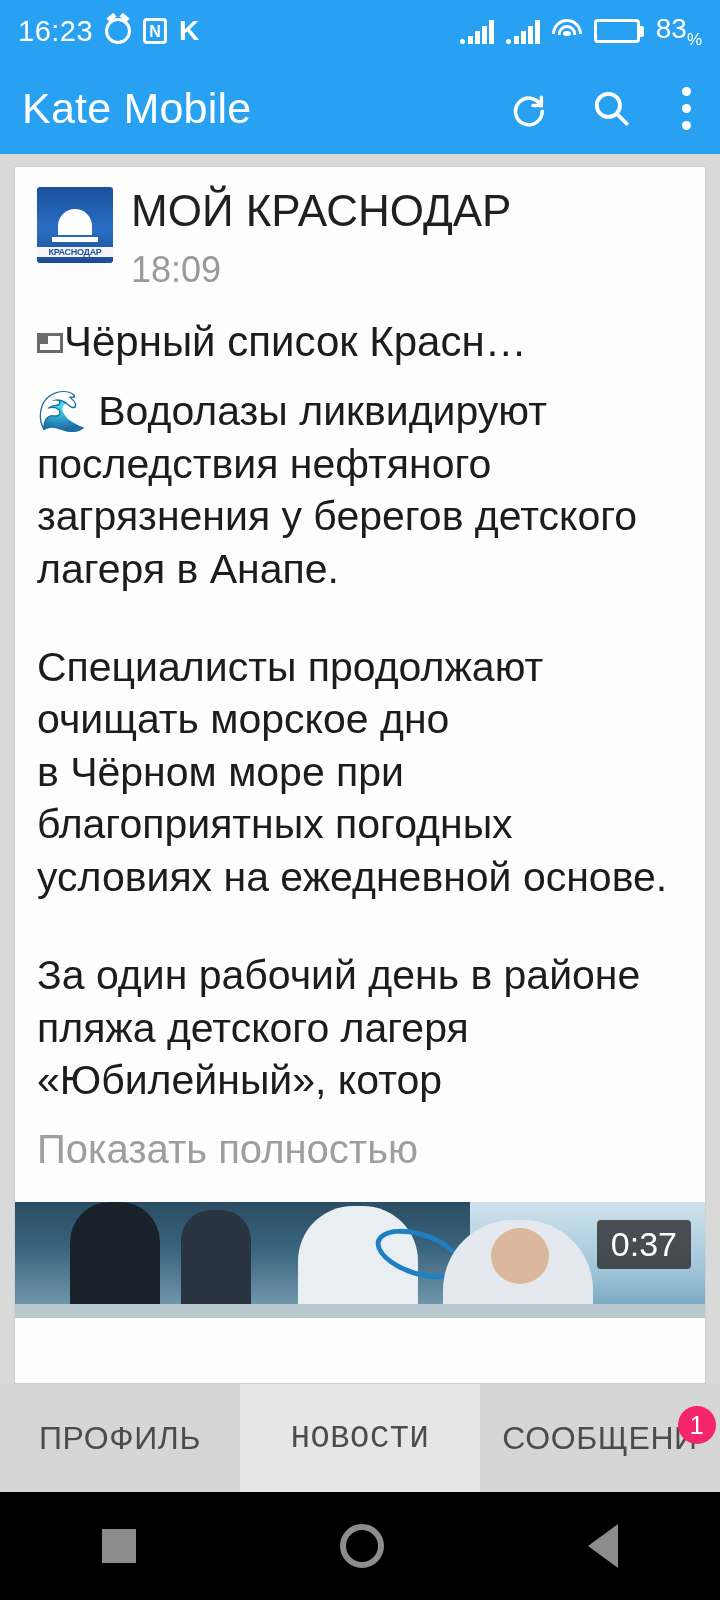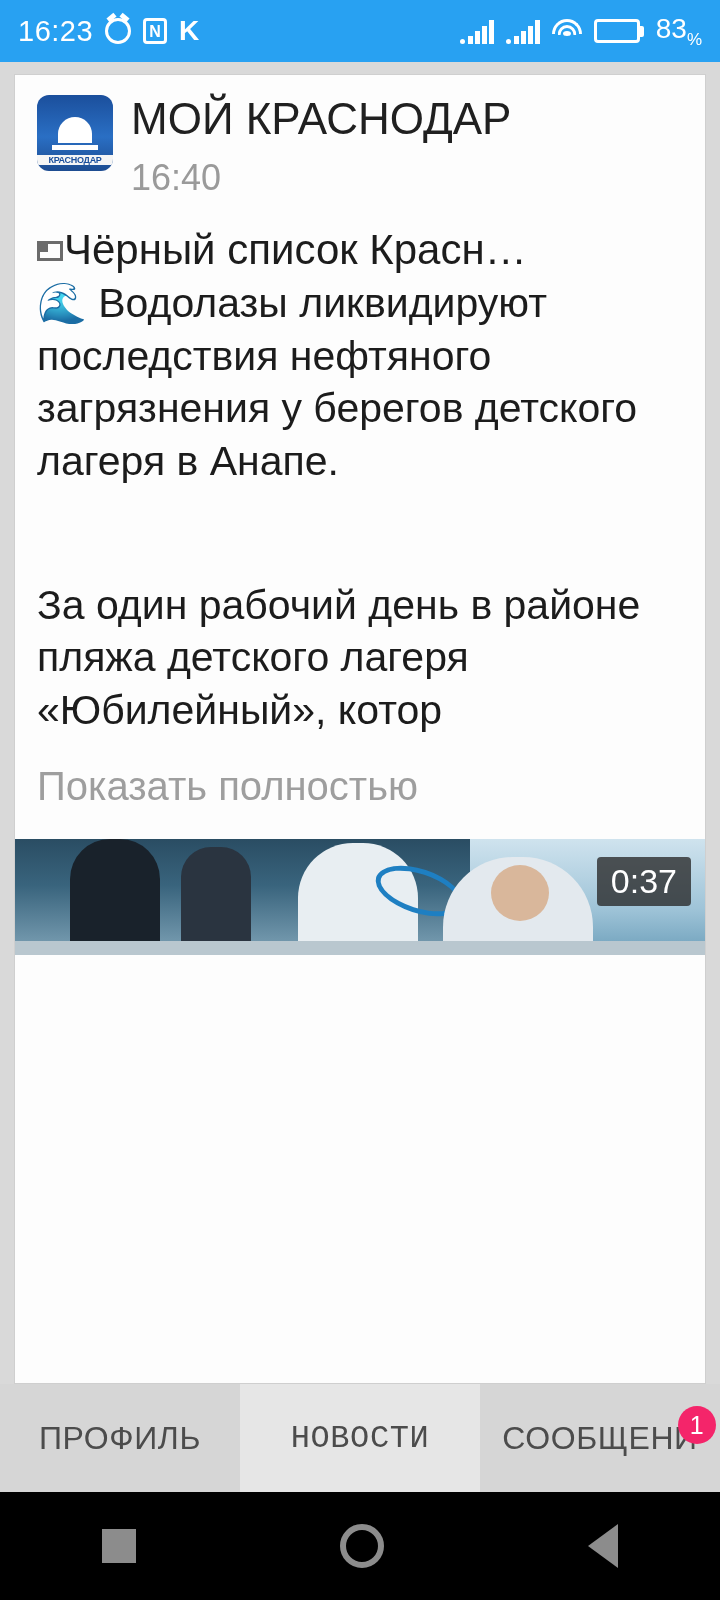--- a/index.html
+++ b/index.html
@@ -89,21 +89,21 @@
     background: #fdfdfd;
     border: 1px solid #cfcfcf;
     height: 100%;
     overflow: hidden;
     display: flex; flex-direction: column;
   }
   .post-header { display: flex; align-items: flex-start; padding: 20px 22px 0 22px; gap: 18px; }
   .avatar {
     width: 76px; height: 76px; flex: 0 0 auto;
     background: linear-gradient(#1b4f9c 0%, #2a6fc4 55%, #1d4c91 100%);
-    border-radius: 12px; position: relative; overflow: hidden;
+    border-radius: 3px; position: relative; overflow: hidden;
     display: flex; flex-direction: column; align-items: center; justify-content: center;
   }
   .avatar .arch {
     width: 34px; height: 26px; background: #ffffff;
     border-radius: 17px 17px 0 0; margin-bottom: 2px;
   }
   .avatar .arch-base { width: 46px; height: 5px; background: #fff; }
   .avatar .ribbon {
     position: absolute; bottom: 6px; left: 0; right: 0;
     background: #f5f5f5; color: #1b4f9c; font-size: 9px; text-align: center;
@@ -122,23 +122,23 @@
   }
   .pin-ic::after {
     content:""; position:absolute; left:3px; top:5px; width: 8px; height: 8px; background:#6b6b6b;
   }
   .post-line, .post-text {
     font-size: 41px; color: #1c1c1c; line-height: 1.28;
     white-space: pre-wrap; word-break: break-word;
   }
   .post-line { font-size: 42px; }
   .wave { font-size: 40px; }
-  .para { margin-top: 0; }
+  .para { margin-top: 16px; }
   .blank-line { height: 46px; }
-  .show-more { font-size: 40px; color: #9e9e9e; margin-top: 28px; }
+  .show-more { font-size: 40px; color: #9e9e9e; margin-top: 20px; }
 
   
   .video {
     margin-top: 30px;
     height: 116px;
     position: relative;
     overflow: hidden;
     background: linear-gradient(180deg,#2a4d63 0%, #39647d 40%, #7fa3b7 100%);
     flex: 0 0 auto;
   }
@@ -240,46 +240,70 @@
           <span></span>
         </span>
       <span class="batt">
         <span class="body"><span class="fill"></span></span>
           <span class="cap"></span>
       </span>
       <span class="batt-pct"><span>83</span><sub>%</sub></span>
     </div>
   </div>
 
+  <div class="appbar">
+    <div class="app-title">Kate Mobile</div>
+    <div class="appbar-actions">
+      <span class="refresh-ic">
+        <svg width="40" height="40" viewBox="0 0 24 24" fill="none" stroke="#ffffff" stroke-width="2.1" stroke-linecap="round">
+          <path d="M20 5.5v5h-5"></path>
+          <path d="M19.6 10.4A8 8 0 1 0 20.5 14"></path>
+        </svg>
+      </span>
+      <span class="search-ic">
+        <svg width="42" height="42" viewBox="0 0 24 24" fill="none" stroke="#ffffff" stroke-width="2.2" stroke-linecap="round">
+          <circle cx="10.5" cy="10.5" r="6.6"></circle>
+          <path d="M15.5 15.5L21 21"></path>
+        </svg>
+      </span>
+      <span class="kebab">
+          <i></i>
+          <i></i>
+          <i></i>
+        </span>
+    </div>
+  </div>
 
   <div class="content">
     <div class="card">
 
       <div class="post-header">
         <div class="avatar">
           <div class="arch"></div>
           <div class="arch-base"></div>
           <div class="ribbon">КРАСНОДАР</div>
         </div>
         <div class="post-headtext">
           <div class="group-name">МОЙ КРАСНОДАР</div>
-          <div class="post-time">16:40</div>
+          <div class="post-time">18:09</div>
         </div>
       </div>
 
       <div class="post-body">
         <div class="pinned-line">
           <span class="pin-ic"></span>
           <span class="post-line">Чёрный список Красн…</span>
         </div>
 
         <div class="post-text para"><span class="wave">🌊</span> <span>Водолазы ликвидируют последствия нефтяного загрязнения у берегов детского лагеря в Анапе.</span></div>
 
         <div class="blank-line"></div>
 
+        <div class="post-text">Специалисты продолжают очищать морское дно
+в Чёрном море при благоприятных погодных условиях на ежедневной основе.</div>
 
         <div class="blank-line"></div>
 
         <div class="post-text">За один рабочий день в районе пляжа детского лагеря «Юбилейный», котор</div>
 
         <div class="show-more">Показать полностью</div>
       </div>
 
       <div class="video">
         <div class="sea"></div>

